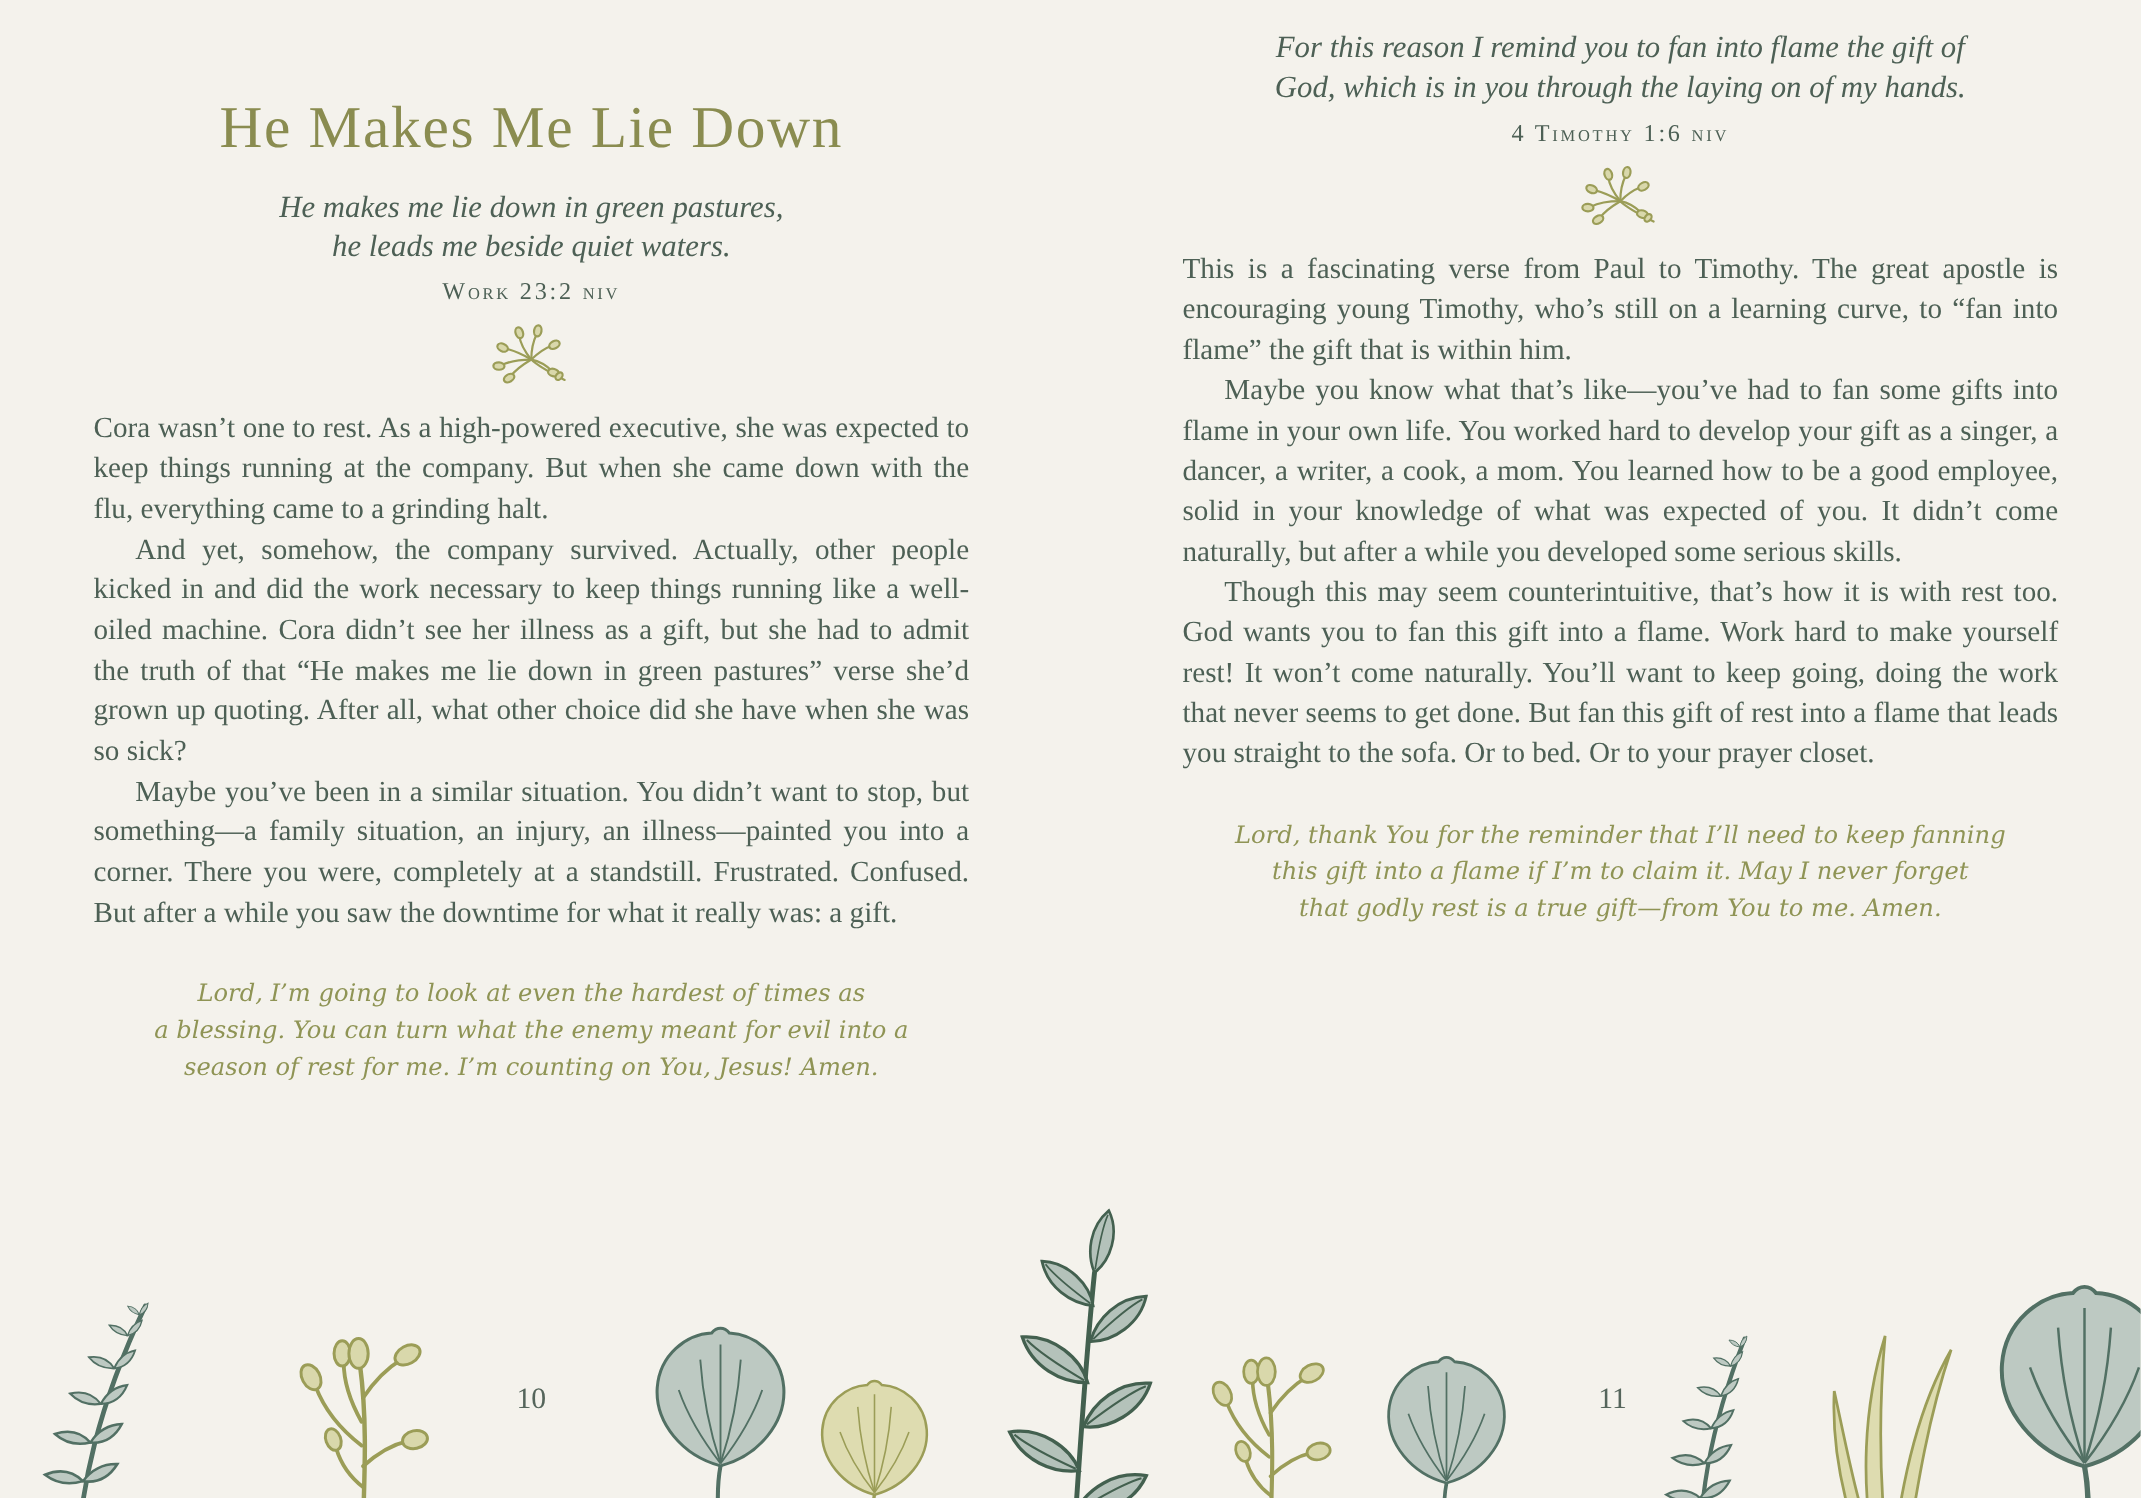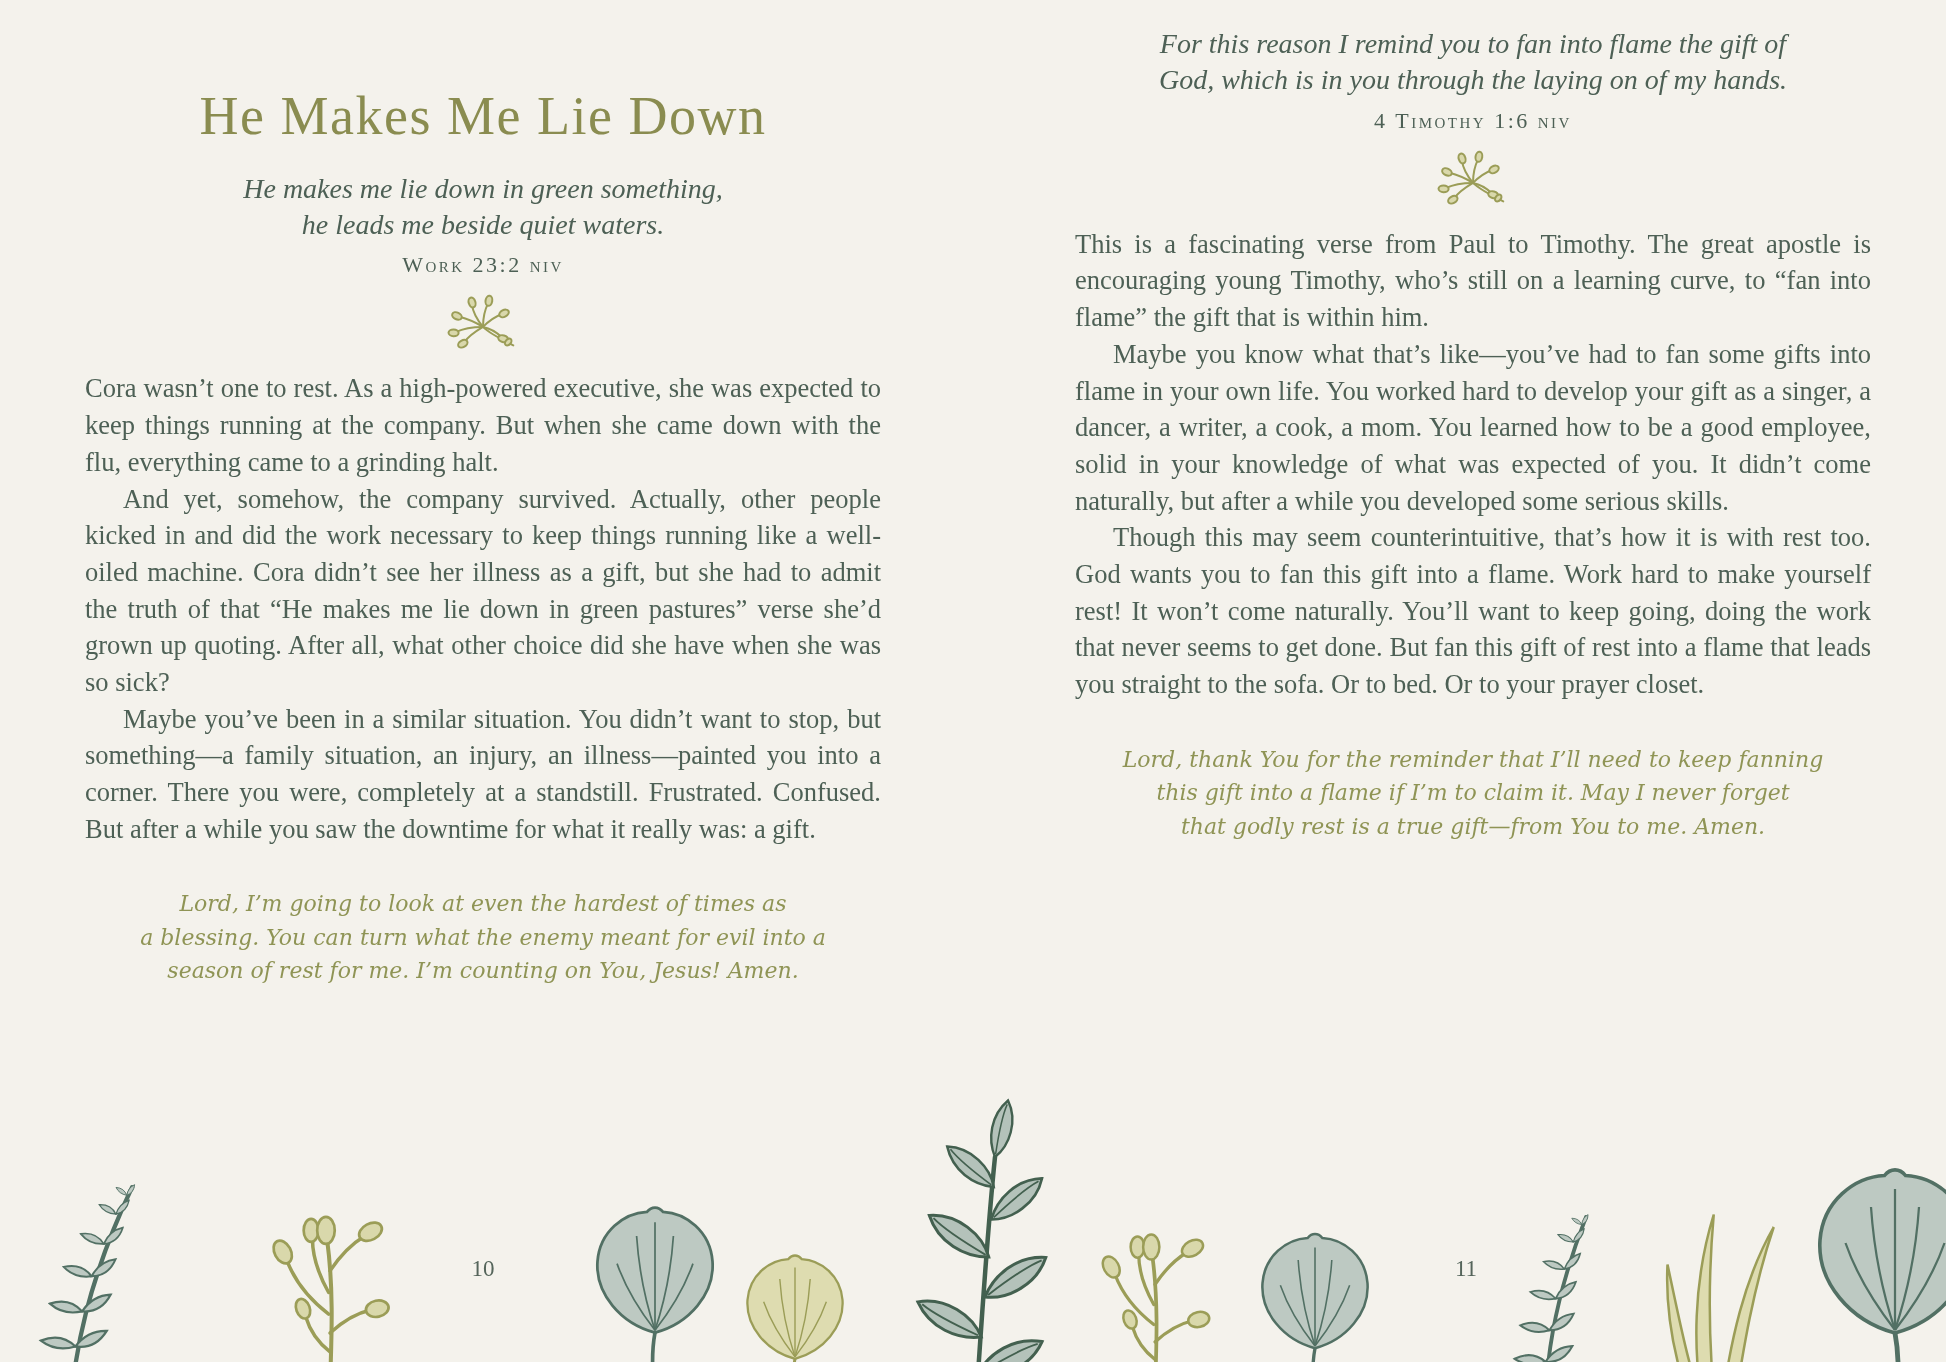--- a/index.html
+++ b/index.html
@@ -30,32 +30,32 @@
   }
   .body-text p{margin:0;}
   .body-text p + p{text-indent:38px;}
   .prayer{
     margin-top:40px;text-align:center;font-style:italic;
     font-family:"DejaVu Serif", serif;
     font-size:22px;line-height:1.52;color:#8f9455;white-space:pre-line;
   }
   .page-number{
     position:absolute;top:1256px;width:120px;text-align:center;
-    font-size:23px;color:#55655b;
+    font-size:27px;color:#55655b;
   }
   #page-number-left{left:423px;}
   #page-number-right{left:1406px;}
   .botanicals{position:absolute;left:0;bottom:0;width:1946px;height:280px;}
 </style>
 </head>
 <body>
 
 <div class="page-col" id="left-col">
   <h1 class="chapter-title">He Makes Me Lie Down</h1>
-  <div class="epigraph">He makes me lie down in green something,
+  <div class="epigraph">He makes me lie down in green pastures,
 he leads me beside quiet waters.</div>
   <div class="reference">Work 23:2 niv</div>
   <div class="ornament">
     <svg width="74" height="62" viewBox="-44 -46 88 62">
       <g stroke="#9b9d57" fill="#d9d8ab" stroke-width="2.4" stroke-linecap="round">
         <path fill="none" d="M36,14 C20,6 6,-2 0,-8"></path>
         <path fill="none" d="M0,-8 C-10,-14 -20,-18 -28,-20"></path>
         <path fill="none" d="M0,-8 C-12,-8 -24,-6 -32,-2"></path>
         <path fill="none" d="M0,-8 C-10,-2 -18,4 -22,10"></path>
         <path fill="none" d="M0,-8 C-8,-18 -12,-26 -13,-34"></path>

